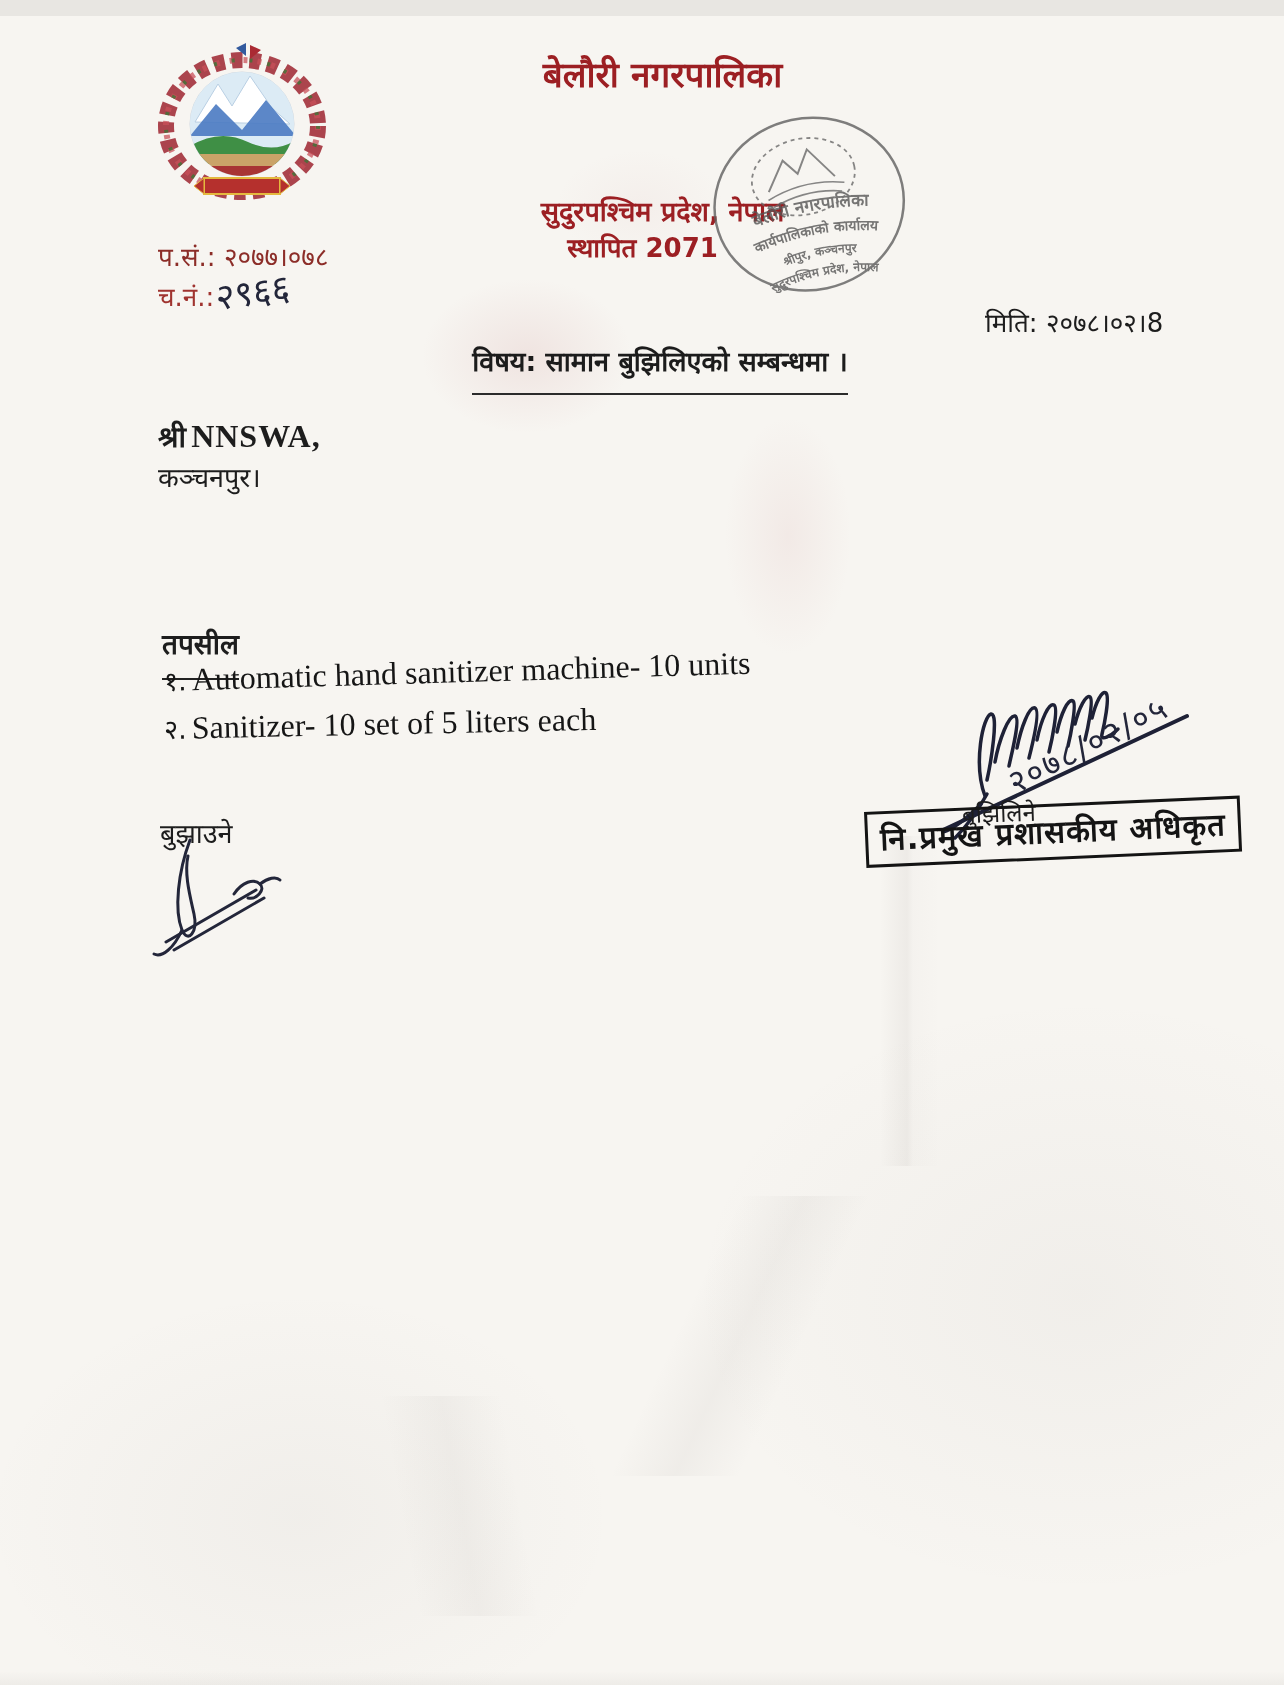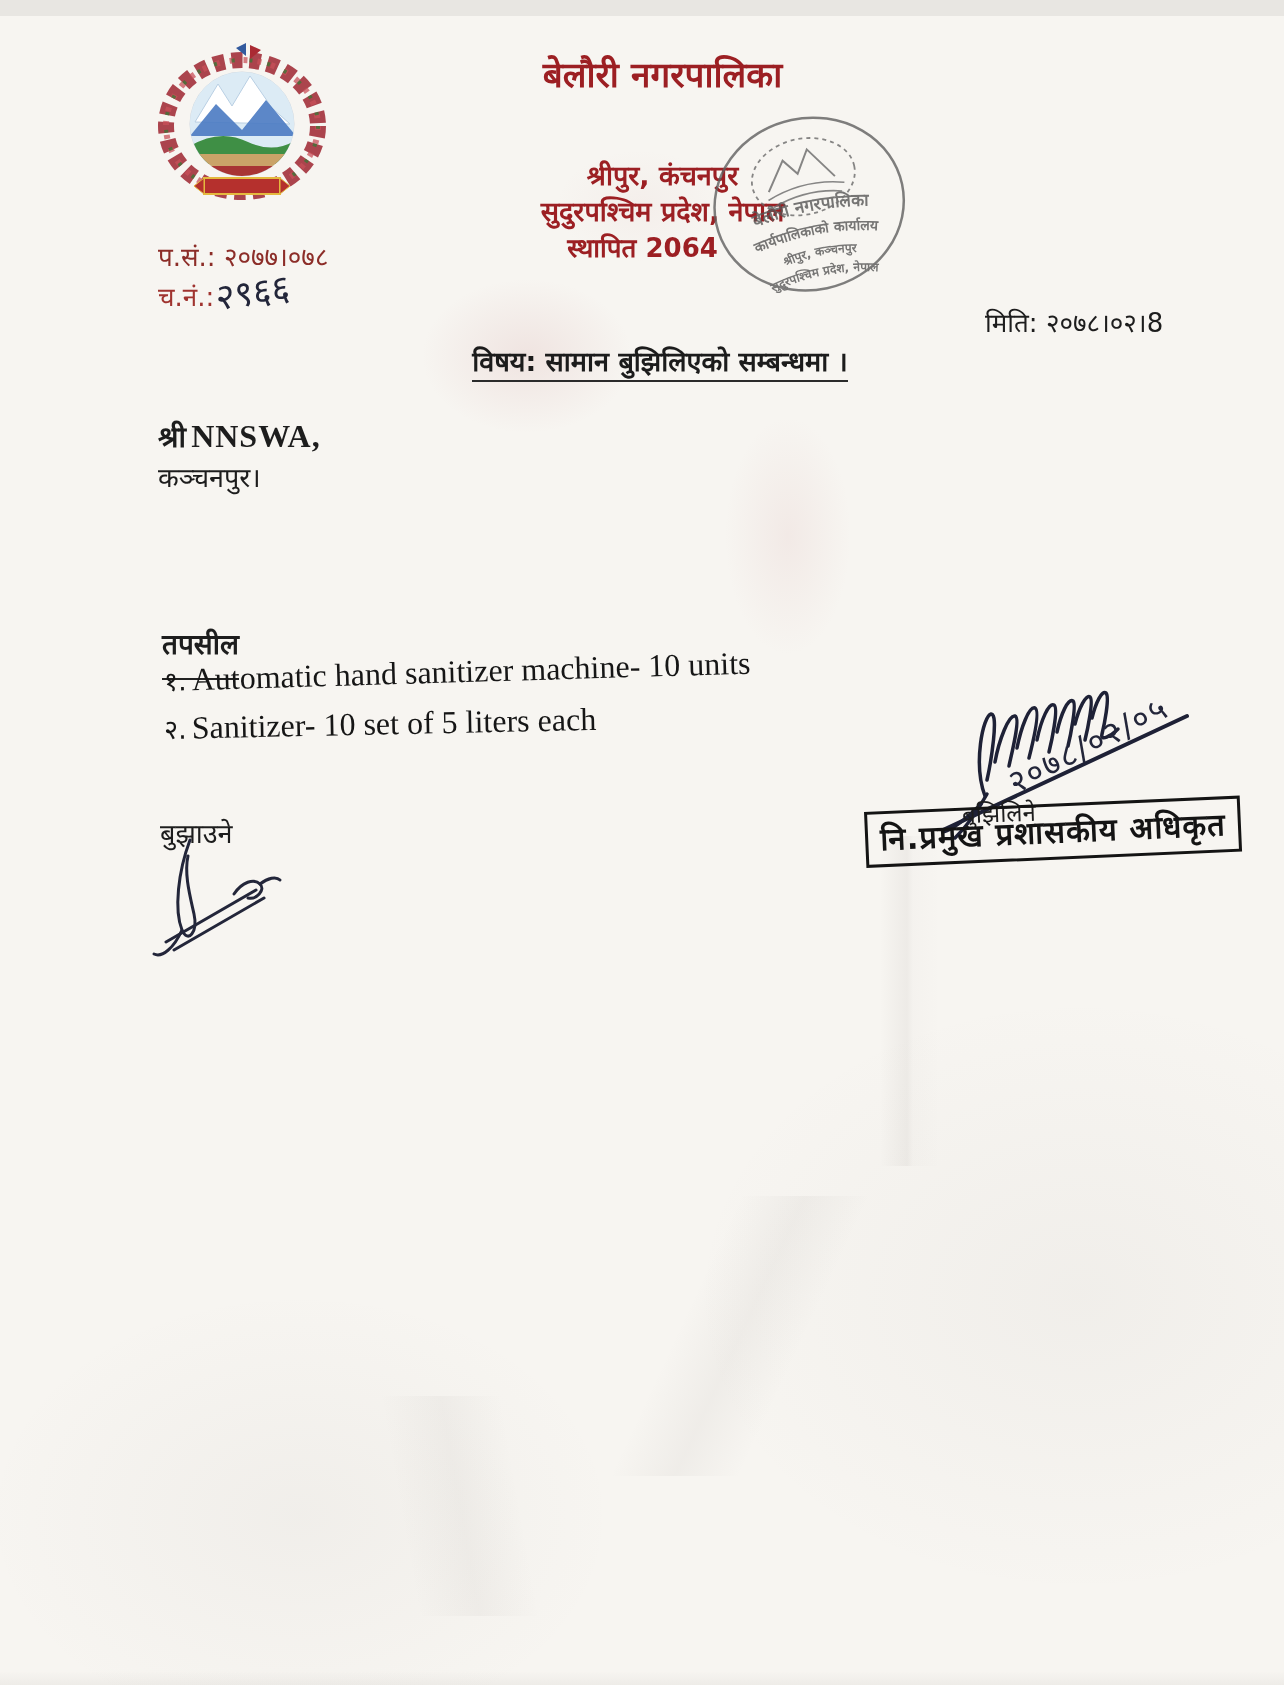--- a/index.html
+++ b/index.html
@@ -14,21 +14,21 @@
       radial-gradient(420px 300px at 300px 1500px, rgba(120,112,106,.05), transparent 75%),
       radial-gradient(520px 400px at 1080px 1280px, rgba(120,112,106,.05), transparent 75%);
   }
   .abs{position:absolute;}
   .crease{position:absolute;pointer-events:none;}
   .hdrline{position:absolute;left:335px;width:655px;text-align:center;color:#9c1f23;font-weight:bold;white-space:nowrap;}
   .red-ref{color:#8c2d28;font-size:26px;white-space:nowrap;}
   .ink{color:#23263a;}
   .serif{font-family:"Liberation Serif","DejaVu Serif",serif;}
   .subject-wrap{position:absolute;left:240px;width:840px;top:326px;text-align:center;}
-  .subject{display:inline-block;font-size:27px;font-weight:600;color:#1c1c1c;border-bottom:2.5px solid #2b2b2b;padding-bottom:1px;white-space:nowrap;}
+  .subject{display:inline-block;font-size:27px;font-weight:600;color:#1c1c1c;border-bottom:2.5px solid #2b2b2b;padding-bottom:14px;white-space:nowrap;}
   .para{position:absolute;left:157px;top:499px;width:1020px;font-size:26px;line-height:38px;text-align:justify;color:#1d1d1d;}
   .heading-underline{display:inline-block;font-size:28px;font-weight:bold;border-bottom:2.5px solid #222;padding-bottom:16px;}
   .item{position:absolute;white-space:nowrap;color:#161616;}
   .item .num{font-size:27px;}
   .item .txt{font-family:"Liberation Serif","DejaVu Serif",serif;font-size:32px;}
   .stampbox{display:inline-block;border:3.5px solid #141414;padding:3px 12px 5px;font-size:31px;font-weight:bold;color:#141414;white-space:nowrap;transform:rotate(-2.5deg);transform-origin:left top;letter-spacing:1px;}
   svg{display:block;}
 </style>
 </head>
 <body>
@@ -57,23 +57,22 @@
       <path d="M40 104 Q70 86 98 100 Q124 112 146 98 L146 122 L40 122 Z" fill="#3f8f45"></path>
       <rect x="38" y="112" width="110" height="14" fill="#caa368"></rect>
       <rect x="38" y="124" width="110" height="12" fill="#a83434"></rect>
     </g>
     <rect x="54" y="136" width="76" height="16" fill="#b5302d" stroke="#e4b93e" stroke-width="2"></rect>
     <polygon points="54,136 44,144 54,152" fill="#b5302d" stroke="#e4b93e"></polygon>
     <polygon points="130,136 140,144 130,152" fill="#b5302d" stroke="#e4b93e"></polygon>
   </svg>
 
   <div class="hdrline" style="top:34px;font-size:35px;">बेलौरी नगरपालिका</div>
-  <div class="hdrline" style="top:140px;font-size:27px;">श्रीपुर, कंचनपुर</div>
   <div class="hdrline" style="top:176px;font-size:27px;">सुदुरपश्चिम प्रदेश, नेपाल</div>
-  <div class="hdrline" style="top:213px;font-size:26px;left:315px;">स्थापित 2064</div>
+  <div class="hdrline" style="top:213px;font-size:26px;left:315px;">स्थापित 2071</div>
 
   <svg class="abs" style="left:693px;top:88px;opacity:.8;" width="234" height="218" viewBox="0 0 234 218">
     <g transform="rotate(-12 117 104)">
       <ellipse cx="117" cy="100" rx="95" ry="86" fill="none" stroke="#606060" stroke-width="2.5"></ellipse>
       <ellipse cx="117" cy="72" rx="52" ry="38" fill="none" stroke="#6a6a6a" stroke-width="1.8" stroke-dasharray="4 4"></ellipse>
       <path d="M80 80 L100 52 L112 68 L126 46 L148 78" fill="none" stroke="#6a6a6a" stroke-width="2"></path>
       <path d="M78 88 Q117 74 156 86" fill="none" stroke="#6a6a6a" stroke-width="1.6"></path>
       <path d="M82 96 Q117 84 152 94" fill="none" stroke="#6a6a6a" stroke-width="1.6"></path>
       <path id="sp1" d="M24 120 Q117 92 210 124" fill="none"></path>
       <path id="sp2" d="M30 144 Q117 116 204 148" fill="none"></path>

